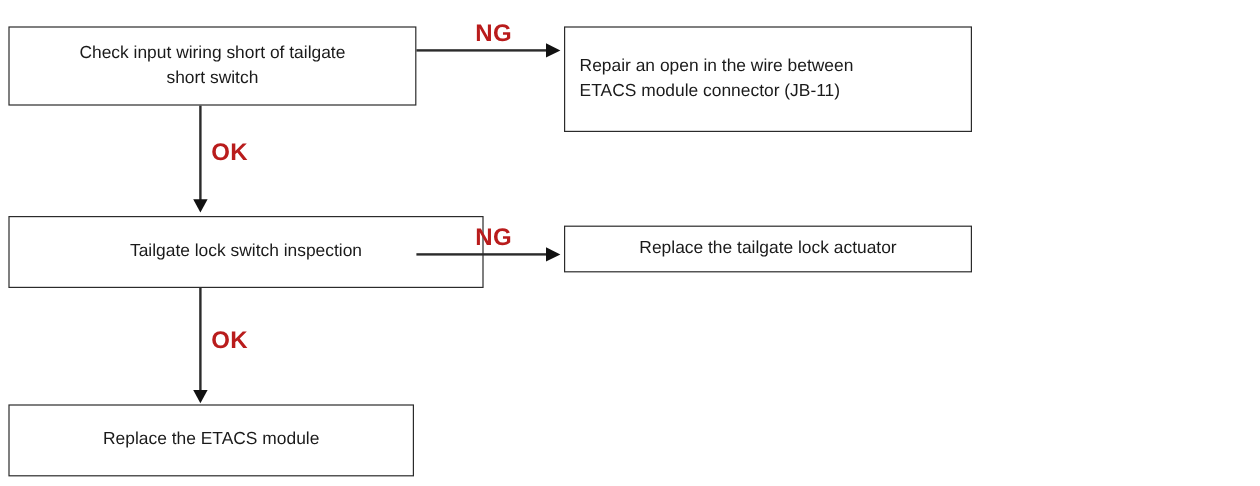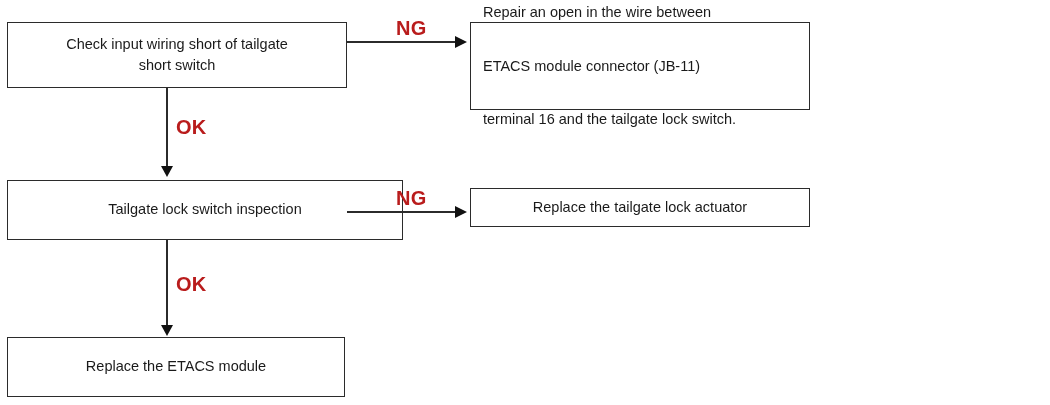--- a/index.html
+++ b/index.html
@@ -21,21 +21,21 @@
     border: 1px solid #2b2b2b;
     background: #ffffff;
     color: #1a1a1a;
     font-size: 14.5px;
     line-height: 1.45;
     display: flex;
     flex-direction: column;
     justify-content: center;
   }
   .node.center { align-items: center; text-align: center; }
-  .node.left   { align-items: flex-start; text-align: left; padding-left: 12px; gap: 32px; }
+  .node.left   { align-items: flex-start; text-align: left; padding-left: 12px; }
   .node .line { display: block; white-space: pre; }
 
   
   #node-check-input-wiring { left: 7px;   top: 22px;  width: 340px; height: 66px; }
   #node-repair-open-wire   { left: 470px; top: 22px;  width: 340px; height: 88px; }
   #node-switch-inspection  { left: 7px;   top: 180px; width: 396px; height: 60px; }
   #node-replace-actuator   { left: 470px; top: 188px; width: 340px; height: 39px; }
   #node-replace-etacs      { left: 7px;   top: 337px; width: 338px; height: 60px; }
 
   
@@ -99,21 +99,20 @@
 <div id="canvas">
 
   <div class="node center" id="node-check-input-wiring">
     <span class="line">Check input wiring short of tailgate</span>
     <span class="line">short switch</span>
   </div>
 
   <div class="node left" id="node-repair-open-wire">
     <span class="line">Repair an open in the wire between</span>
     <span class="line">ETACS module connector (JB-11)</span>
-    <span class="line">terminal 16 and the tailgate lock switch.</span>
   </div>
 
   <div class="node center" id="node-switch-inspection">
     <span class="line">Tailgate lock switch inspection</span>
   </div>
 
   <div class="node center" id="node-replace-actuator">
     <span class="line">Replace the tailgate lock actuator</span>
   </div>
 

